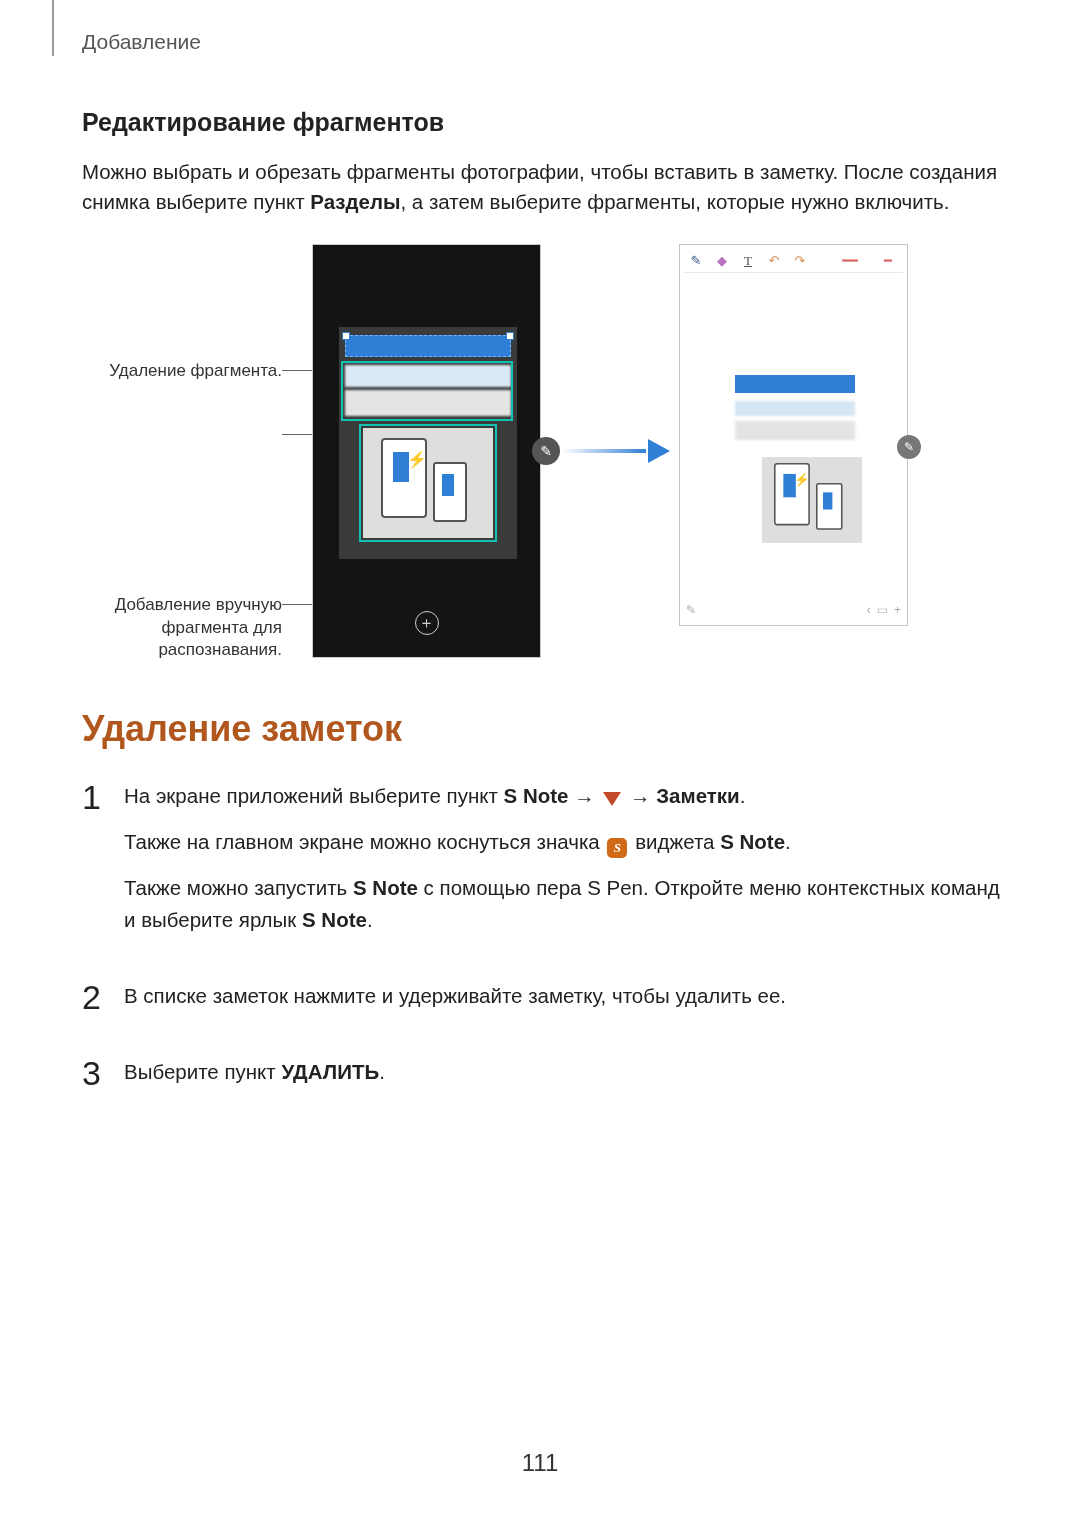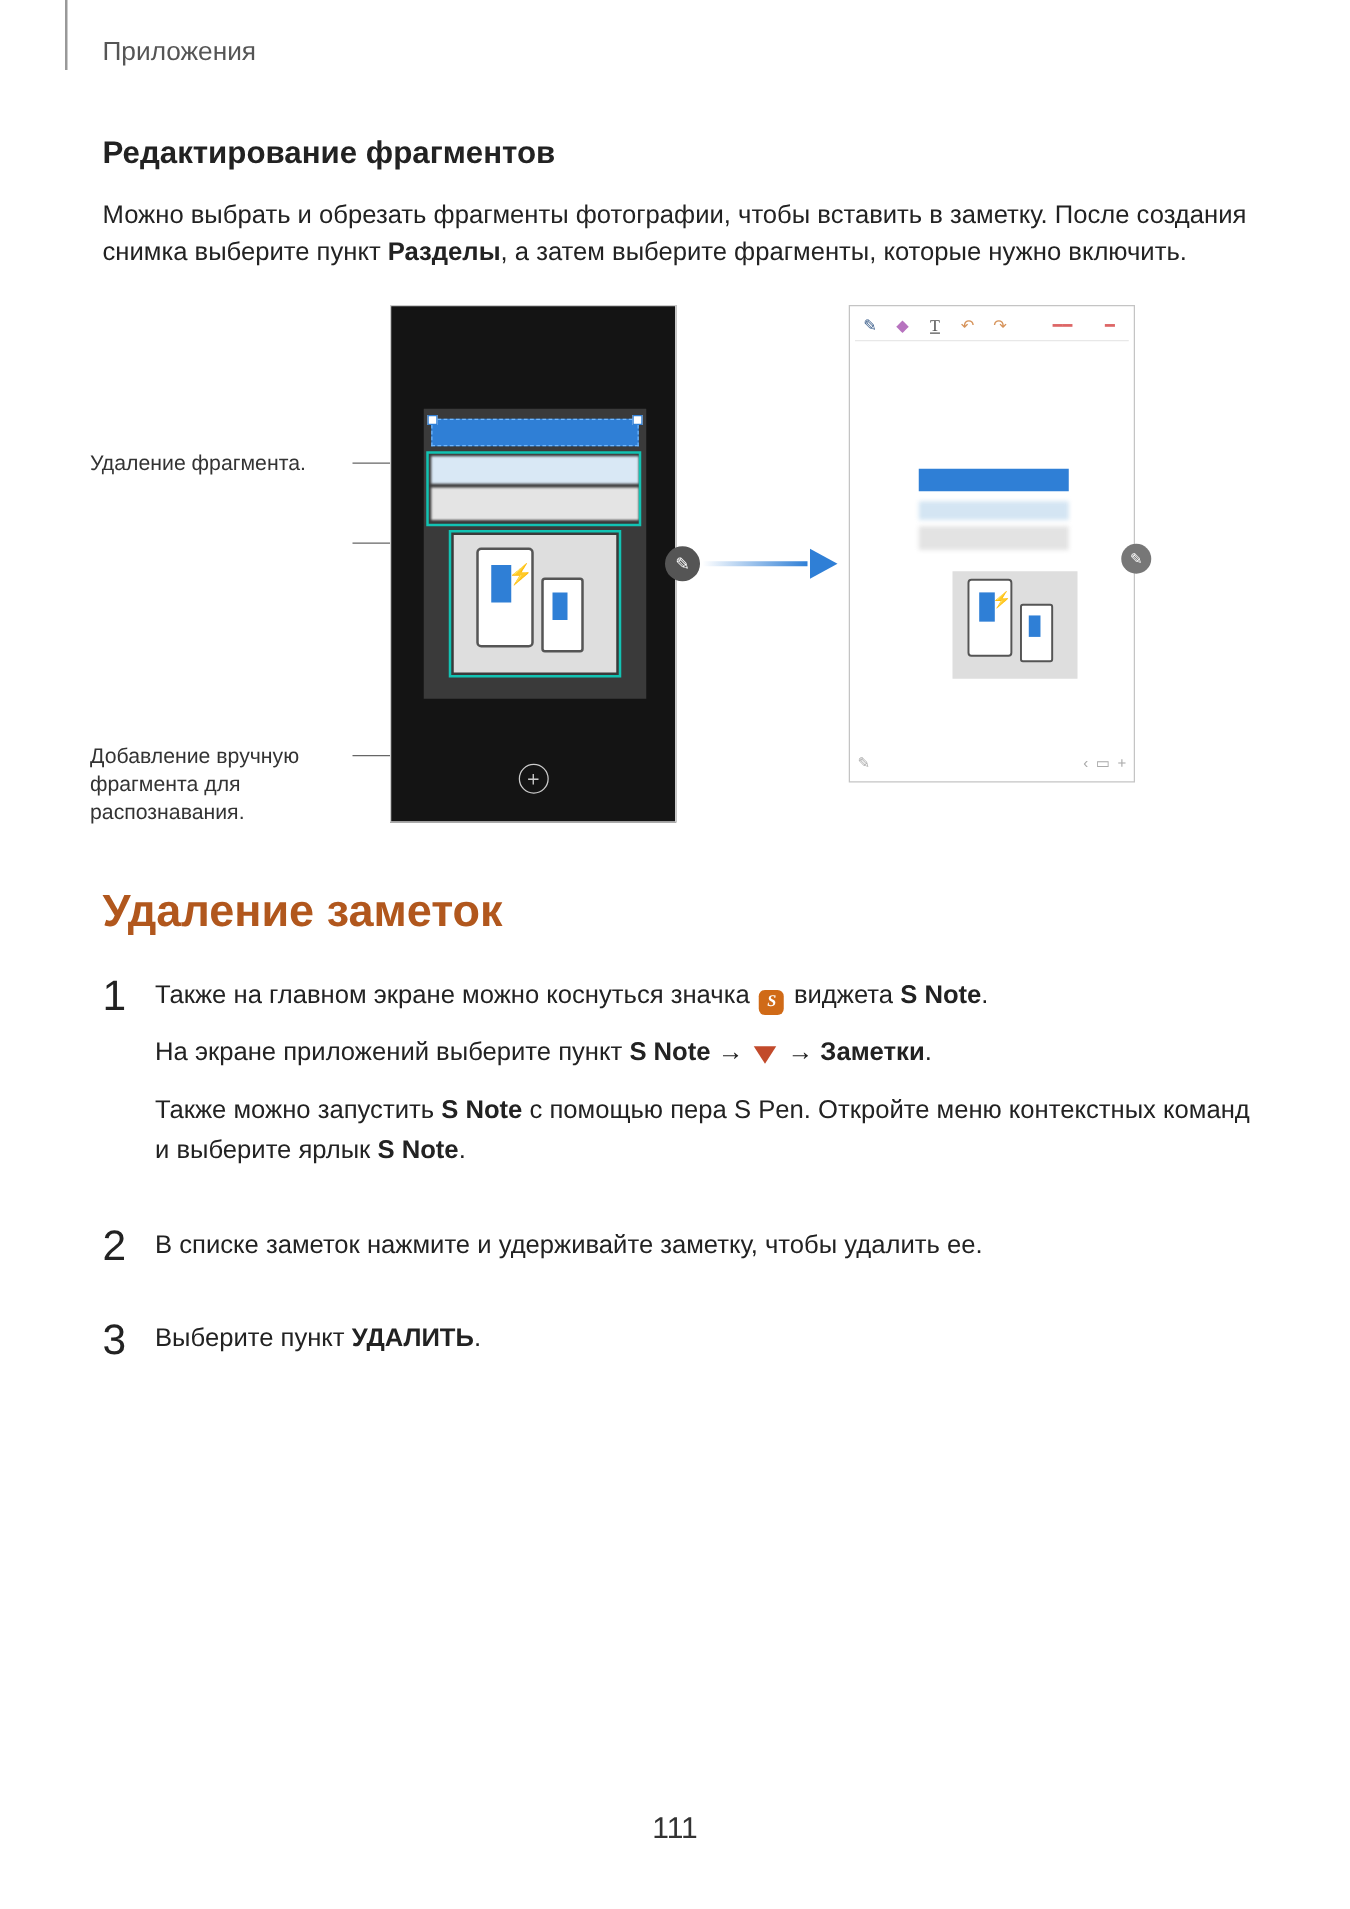--- a/index.html
+++ b/index.html
@@ -110,21 +110,21 @@
   .r-thumb .phone-a{transform:scale(.78);transform-origin:top left;}
   .r-thumb .phone-b{transform:scale(.78);transform-origin:top left;}
   .bottom-tools{position:absolute;bottom:4px;left:6px;right:6px;height:22px;display:flex;justify-content:space-between;align-items:center;color:#aaa;font-size:12px;}
   .bottom-tools .grp{display:flex;gap:6px;align-items:center;}
   .float-pencil2 {
     position:absolute; right:-14px; top:190px; width:24px;height:24px;border-radius:50%;
     background:#777; color:#fff; display:flex;align-items:center;justify-content:center;font-size:12px;
   }
 
   
-  .callout { position:absolute; text-align:left; font-size:17px; color:#333; line-height:1.3; }
+  .callout { position:absolute; text-align:right; font-size:17px; color:#333; line-height:1.3; }
   .lead-line { position:absolute; height:1px; background:#666; }
   .lead-line .dot{position:absolute;right:-4px;top:-2.5px;width:6px;height:6px;border-radius:50%;background:#444;}
 
   
   .h-main { font-size: 36px; font-weight: 600; color: #b1571d; margin-bottom: 30px; }
 
   
   .steps { margin-top: 6px; }
   .step { display:flex; align-items:flex-start; margin-bottom: 30px; }
   .step .num { font-size: 34px; width: 42px; line-height: 1; color:#222; font-family: "Segoe UI Light", Arial, sans-serif; }
@@ -136,21 +136,21 @@
   }
   .tri-down { width:0;height:0;border-left:9px solid transparent;border-right:9px solid transparent;border-top:14px solid #c24a2b;}
   .s-badge { width:20px;height:20px;border-radius:5px;background:#d06a17;color:#fff;display:inline-flex;align-items:center;justify-content:center;font-size:13px;font-weight:bold;font-family:Georgia,serif;font-style:italic;vertical-align:-3px;margin:0 2px;}
 
   .page-num { position:absolute; left:0; right:0; bottom: 50px; text-align:center; font-size:24px; color:#333; }
 </style>
 </head>
 <body>
 
 <div class="left-rule"></div>
-<div class="header-title">Приложения</div>
+<div class="header-title">Добавление</div>
 
 <div class="content">
 
   <div class="h-sub">Редактирование фрагментов</div>
   <p class="para">
     <span>Можно выбрать и обрезать фрагменты фотографии, чтобы вставить в заметку. После создания снимка выберите пункт </span><b>Разделы</b><span>, а затем выберите фрагменты, которые нужно включить.</span>
   </p>
 
   <div class="figure-zone">
 
@@ -227,26 +227,26 @@
   </div>
 
   <div class="h-main">Удаление заметок</div>
 
   <div class="steps">
 
     <div class="step">
       <div class="num">1</div>
       <div class="body">
         <p>
-          <span>Также на главном экране можно коснуться значка </span><span class="s-badge">S</span><span> виджета </span><b>S Note</b><span>.</span>
-        </p>
-        <p>
           <span>На экране приложений выберите пункт </span><b>S Note</b><span> → </span><span class="inline-icon">
               <span class="tri-down"></span>
             </span><span> → </span><b>Заметки</b><span>.</span>
+        </p>
+        <p>
+          <span>Также на главном экране можно коснуться значка </span><span class="s-badge">S</span><span> виджета </span><b>S Note</b><span>.</span>
         </p>
         <p>
           <span>Также можно запустить </span><b>S Note</b><span> с помощью пера S Pen. Откройте меню контекстных команд и выберите ярлык </span><b>S Note</b><span>.</span>
         </p>
       </div>
     </div>
 
     <div class="step">
       <div class="num">2</div>
       <div class="body">

